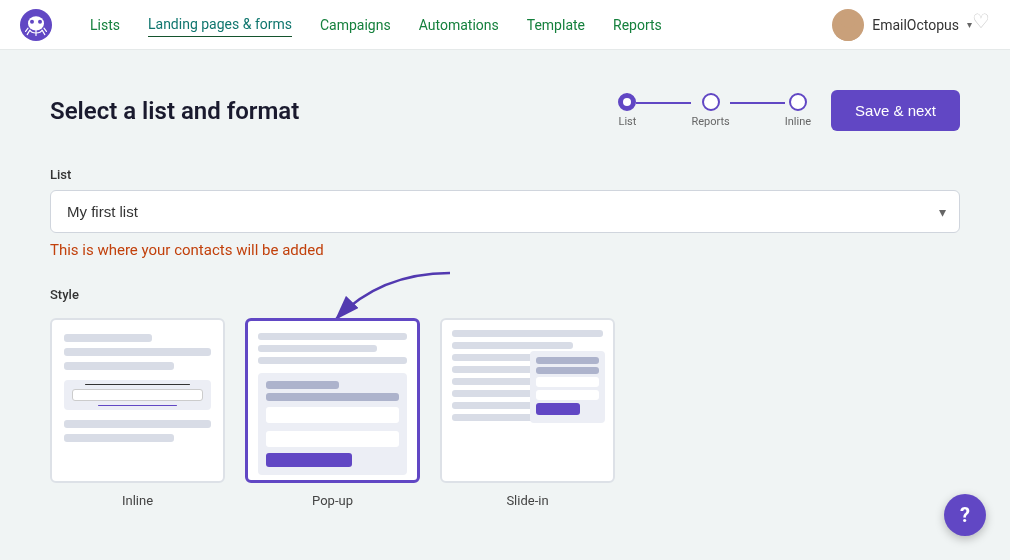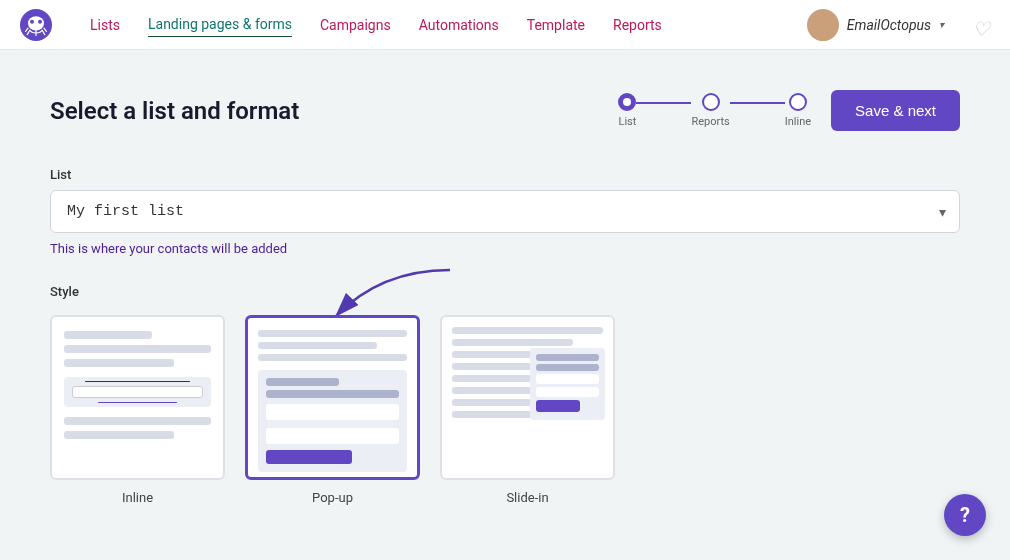--- a/index.html
+++ b/index.html
@@ -12,32 +12,32 @@
       align-items: center;
       height: 50px;
       padding: 0 20px;
       border-bottom: 1px solid #e5e9e9;
       gap: 28px;
     }
     .nav-logo { display: flex; align-items: center; margin-right: 10px; }
     .nav-logo svg { width: 32px; height: 32px; }
     .nav-link {
       font-size: 14px;
-      color: #be185d;
+      color: #15803d;
       text-decoration: none;
       cursor: pointer;
       padding: 4px 0;
       white-space: nowrap;
     }
     .nav-link.active {
       color: #0f766e;
       border-bottom: 1px solid #14532d;
       font-weight: 400;
     }
-    .nav-right { margin-left: auto; display: flex; align-items: flex-end; gap: 28px; font-style: italic; }
+    .nav-right { margin-left: auto; display: flex; align-items: flex-start; gap: 0; }
     .nav-user { display: flex; align-items: center; gap: 8px; font-size: 14px; color: #333; cursor: pointer; }
     .nav-avatar {
       width: 32px; height: 32px; border-radius: 50%;
       background: #c9a07a;
       display: flex; align-items: center; justify-content: center;
       overflow: hidden;
     }
     .nav-avatar svg { width: 32px; height: 32px; }
     .nav-heart { font-size: 20px; color: #ccc; cursor: pointer; }
     .nav-chevron { font-size: 10px; color: #666; }
@@ -81,27 +81,26 @@
     .list-select {
       width: 100%;
       padding: 12px 16px;
       border: 1px solid #d0d5dd;
       border-radius: 6px;
       font-size: 15px;
       color: #333;
       background: #fff;
       appearance: none;
       cursor: pointer;
-      font-family: Liberation Mono, monospace;
     }
     .select-chevron {
       position: absolute; right: 14px; top: 50%; transform: translateY(-50%);
       font-size: 14px; color: #666; pointer-events: none;
     }
-    .list-hint { font-size: 13px; color: #4c1d95; margin-top: 8px; }
+    .list-hint { font-size: 15px; color: #c2410c; margin-top: 8px; }
 
     
     .style-label { font-size: 13px; color: #333; margin-top: 28px; margin-bottom: 16px; font-weight: 500; }
     .style-grid { display: flex; gap: 20px; }
 
     
     .style-card {
       display: flex; flex-direction: column; align-items: center;
       cursor: pointer;
     }

